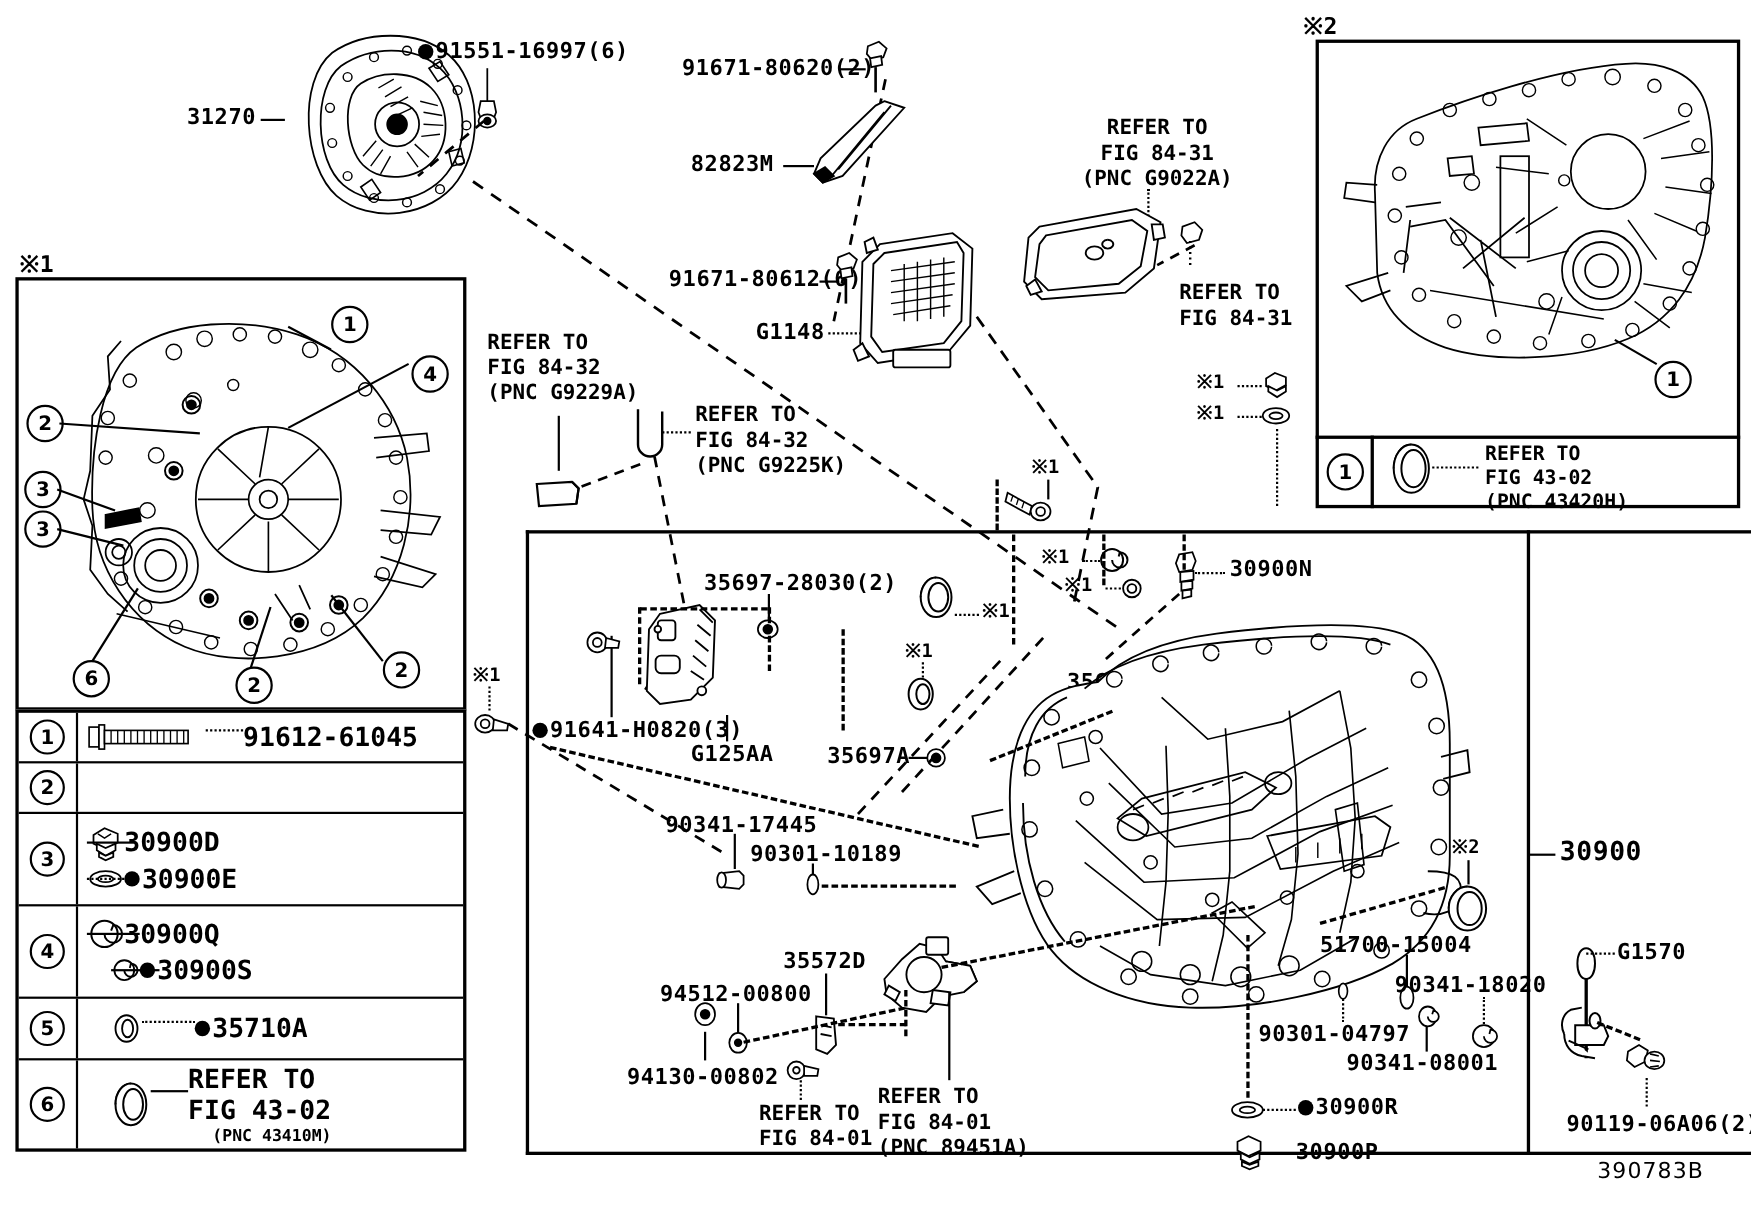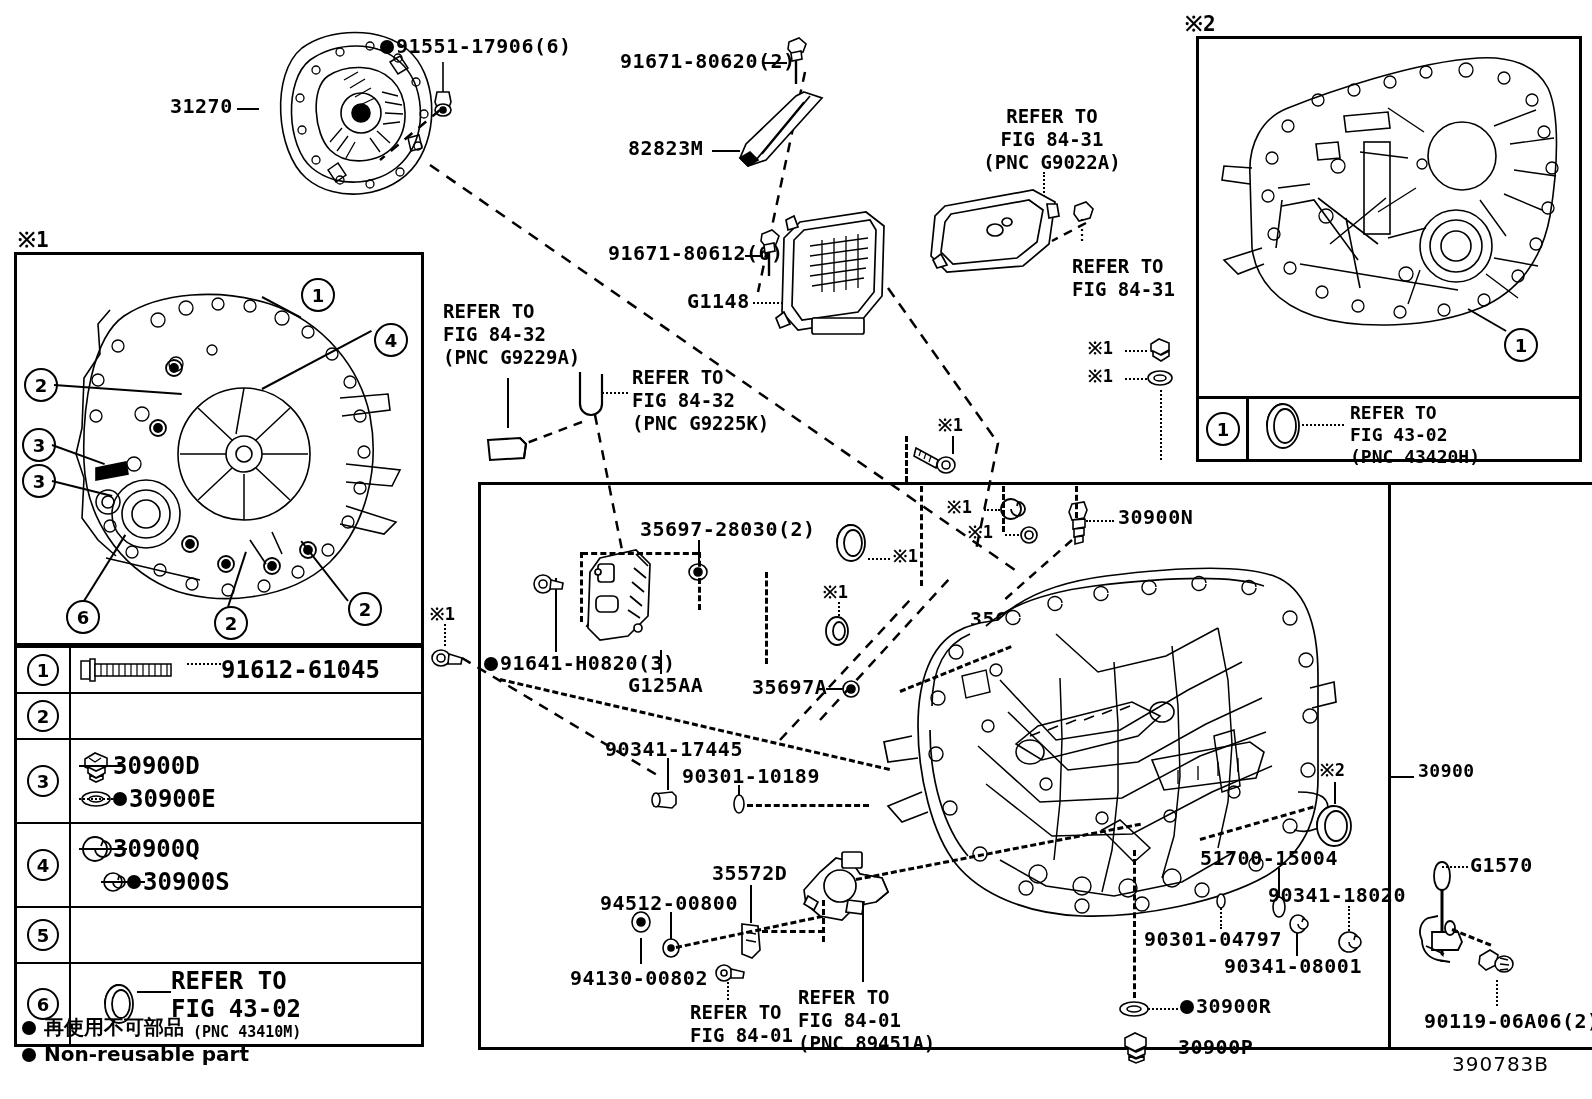--- a/index.html
+++ b/index.html
@@ -94,21 +94,21 @@
         <path d="M150 44 l10 -6 l8 12 l-10 6Z"></path>
         <path d="M88 152 l10 -7 l8 12 l-10 7Z"></path>
         <path d="M168 120 l11 -3 l3 13 l-11 3Z"></path>
       </g>
     </svg>
   </div>
   <div class="lbl" style="left:170px;top:95px;">31270</div>
   <div class="ln lnh" style="left:237px;top:108px;width:22px;"></div>
 
   <div class="lbl" style="left:380px;top:35px;">
-    <span class="dot"></span><span>91551-17906(6)</span>
+    <span class="dot"></span><span>91551-16997(6)</span>
   </div>
   <div class="art" style="left:425px;top:62px;">
     <svg width="36" height="60" stroke="#000" stroke-width="1.6" fill="#fff">
       <line x1="18" y1="0" x2="18" y2="30"></line>
       <path d="M12 30 l12 0 l2 10 l-3 8 l-10 0 l-3 -8Z"></path>
       <ellipse cx="18" cy="48" rx="8" ry="6"></ellipse>
       <circle cx="18" cy="48" r="3" fill="#000"></circle>
     </svg>
   </div>
 
@@ -452,20 +452,31 @@
           <span class="ln lnh" style="display:inline-block;width:44px;height:2px;"></span>
           <span class="dot"></span>
           <span class="pn">30900S</span>
         </div>
       </div>
     </div>
     <div class="row" style="min-height:54px;">
       <div class="c1">
         <div class="cnum" style="position:relative;left:0;top:0;width:28px;height:28px;">5</div>
       </div>
+      <div class="c2" style="padding-left:30px;">
+        <span class="mini">
+          <svg width="28" height="28" stroke="#000" stroke-width="1.7" fill="#fff">
+            <ellipse cx="14" cy="14" rx="10" ry="12"></ellipse>
+            <ellipse cx="15" cy="14" rx="5" ry="8"></ellipse>
+          </svg>
+        </span>
+        <span class="dotline" style="display:inline-block;width:48px;border-top:2px dotted #000;position:relative;top:-6px;"></span>
+        <span class="dot"></span>
+        <span class="pn">35710A</span>
+      </div>
     </div>
     <div class="row" style="min-height:80px;">
       <div class="c1">
         <div class="cnum" style="position:relative;left:0;top:0;width:28px;height:28px;">6</div>
       </div>
       <div class="c2" style="padding-left:30px;">
         <span class="mini">
           <svg width="36" height="44" stroke="#000" stroke-width="1.8" fill="#fff">
             <ellipse cx="18" cy="22" rx="14" ry="19"></ellipse>
             <ellipse cx="20" cy="22" rx="9" ry="14"></ellipse>
@@ -475,24 +486,20 @@
         <span class="ln lnh" style="display:inline-block;width:34px;height:2px;position:relative;top:-12px;"></span>
         <span style="display:inline-block;">
           <span class="pn" style="display:block;">REFER TO</span>
           <span class="pn" style="display:block;">FIG 43-02</span>
           <span class="pn small" style="display:block;padding-left:22px;">(PNC 43410M)</span>
         </span>
       </div>
     </div>
   </div>
 
-  <div id="footnote">
-    <div><span class="dot"></span><span style="margin-left:6px;">再使用不可部品</span></div>
-    <div><span class="dot"></span><span style="margin-left:6px;">Non-reusable part</span></div>
-  </div>
 
   <div class="refer" style="left:443px;top:300px;">REFER TO
 FIG 84-32
 (PNC G9229A)</div>
   <div class="ln lnv" style="left:507px;top:378px;height:50px;"></div>
   <div class="art" style="left:486px;top:422px;">
     <svg width="64" height="42" stroke="#000" stroke-width="2" fill="#fff">
       <path d="M2 18 L34 16 L40 22 L38 36 L4 38Z"></path>
       <path d="M34 16 L40 22 L38 36" fill="none"></path>
     </svg>
@@ -858,21 +865,21 @@
   <div class="ln lnv" style="left:1334px;top:782px;height:22px;"></div>
   <div class="art" style="left:1312px;top:802px;">
     <svg width="44" height="48" stroke="#000" stroke-width="1.8" fill="#fff">
       <ellipse cx="22" cy="24" rx="17" ry="20"></ellipse>
       <ellipse cx="24" cy="24" rx="11" ry="15"></ellipse>
       <path d="M5 24 a17 20 0 0 1 17 -20"></path>
     </svg>
   </div>
   <div class="dashline" style="left:1200px;top:838px;width:118px;transform:rotate(-16deg);transform-origin:left center;"></div>
 
-  <div class="lbl" style="left:1418px;top:760px;font-size:18px;">30900</div>
+  <div class="lbl" style="left:1418px;top:760px;font-size:24px;">30900</div>
   <div class="ln lnh" style="left:1390px;top:776px;width:24px;"></div>
 
   <div class="art" style="left:1416px;top:858px;">
     <svg width="90" height="120" stroke="#000" stroke-width="1.8" fill="#fff">
       <path d="M26 4 C31 4 34 10 34 18 C34 26 31 32 26 32 C21 32 18 26 18 18 C18 10 21 4 26 4Z"></path>
       <line x1="26" y1="32" x2="26" y2="104" stroke-width="3"></line>
       <path d="M6 82 C2 74 4 64 12 60 L22 58"></path>
       <path d="M6 82 C6 92 12 100 22 102 L34 104"></path>
       <path d="M16 74 L42 74 L46 84 L42 92 L16 92Z"></path>
       <ellipse cx="34" cy="70" rx="5" ry="7"></ellipse>

